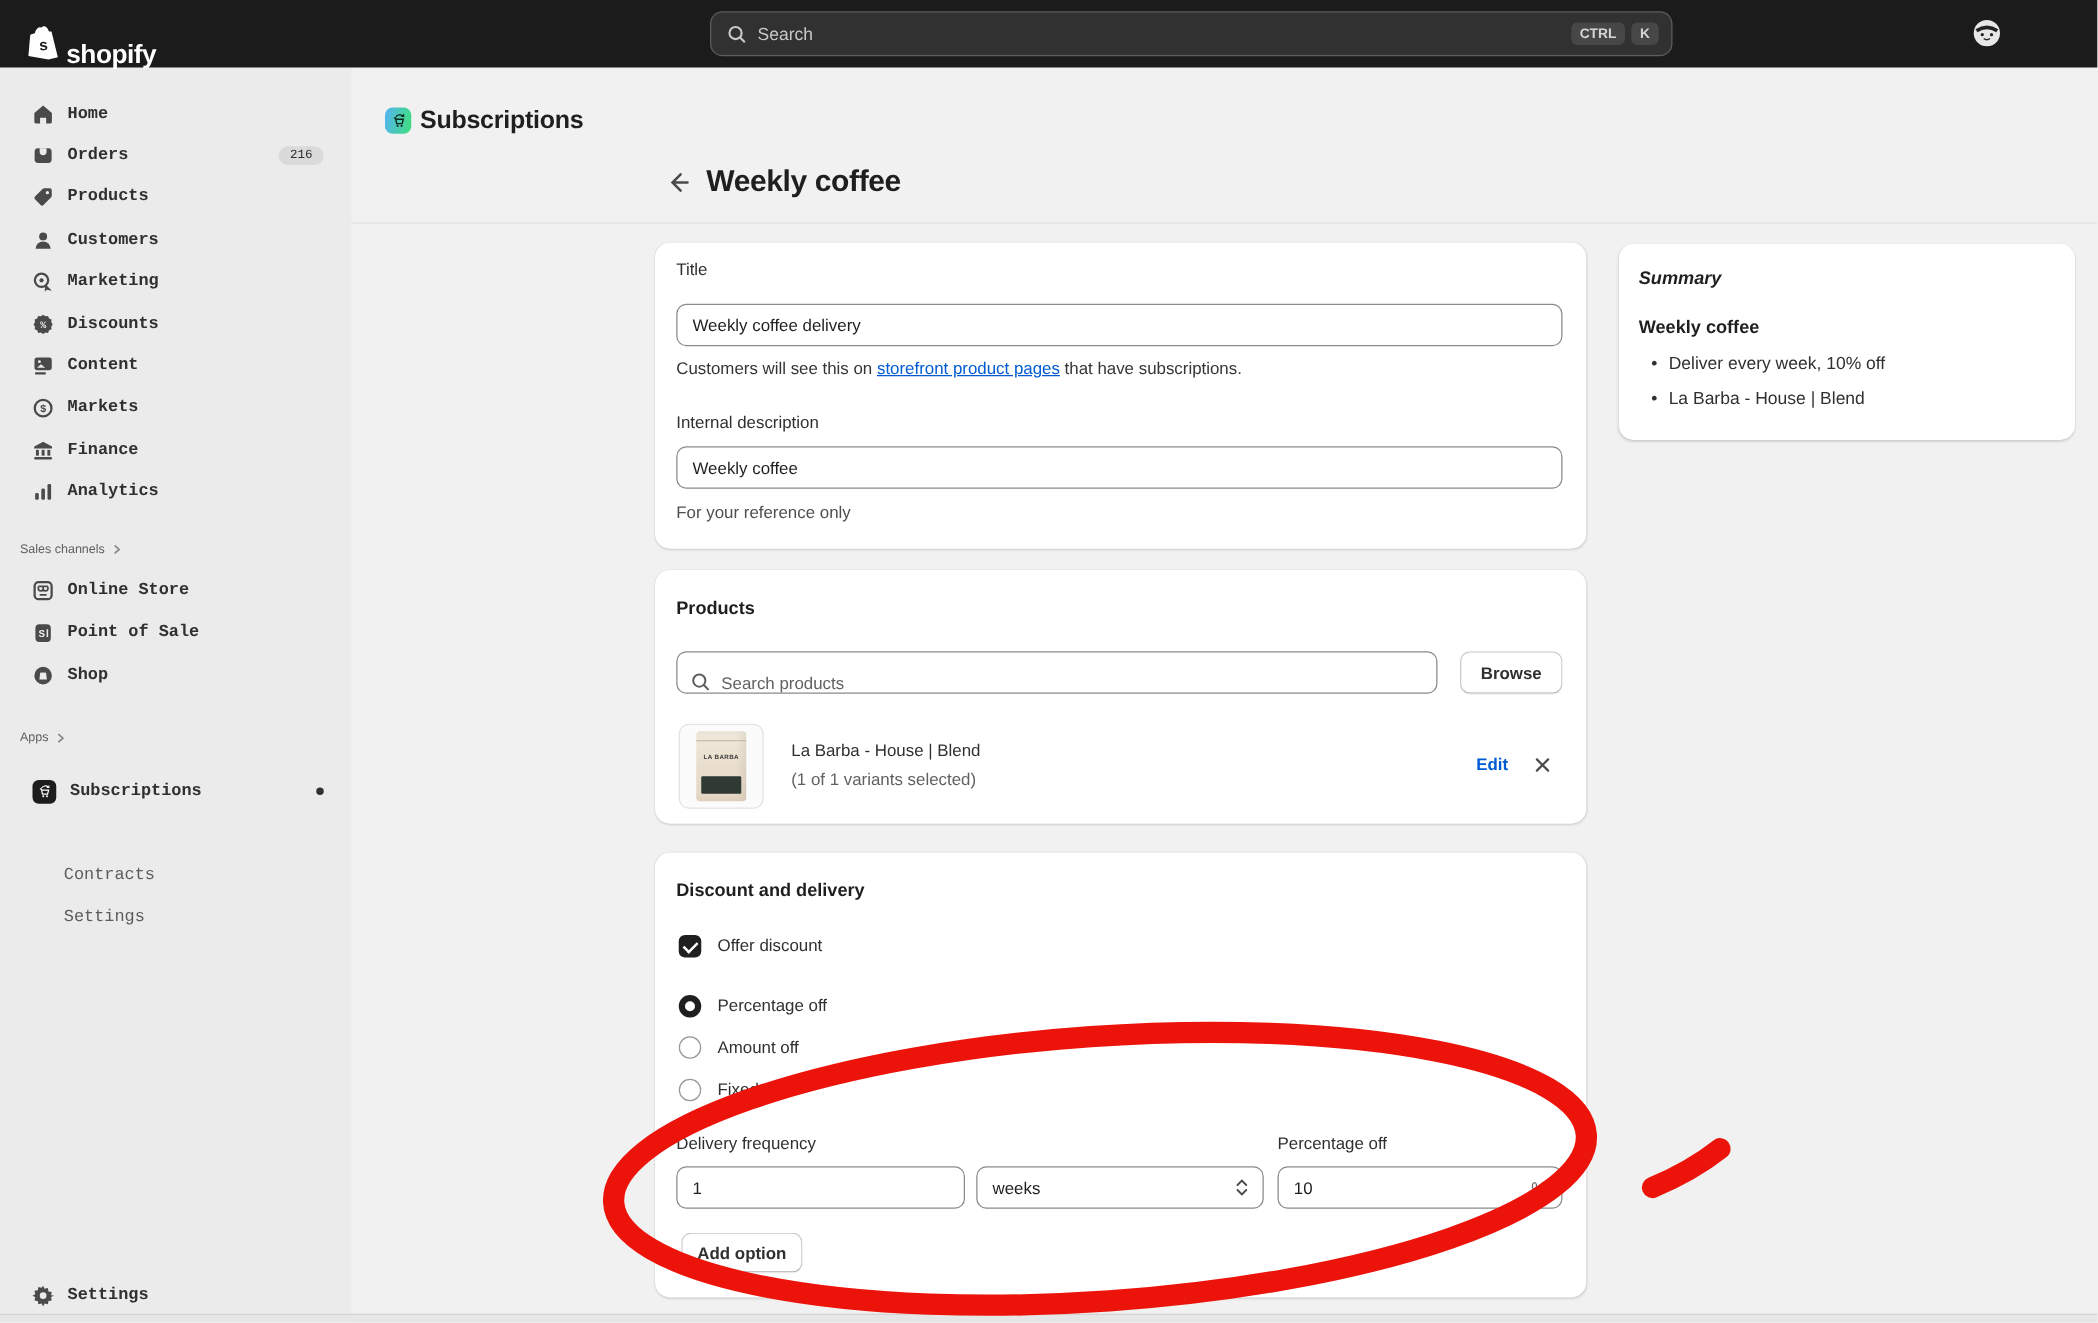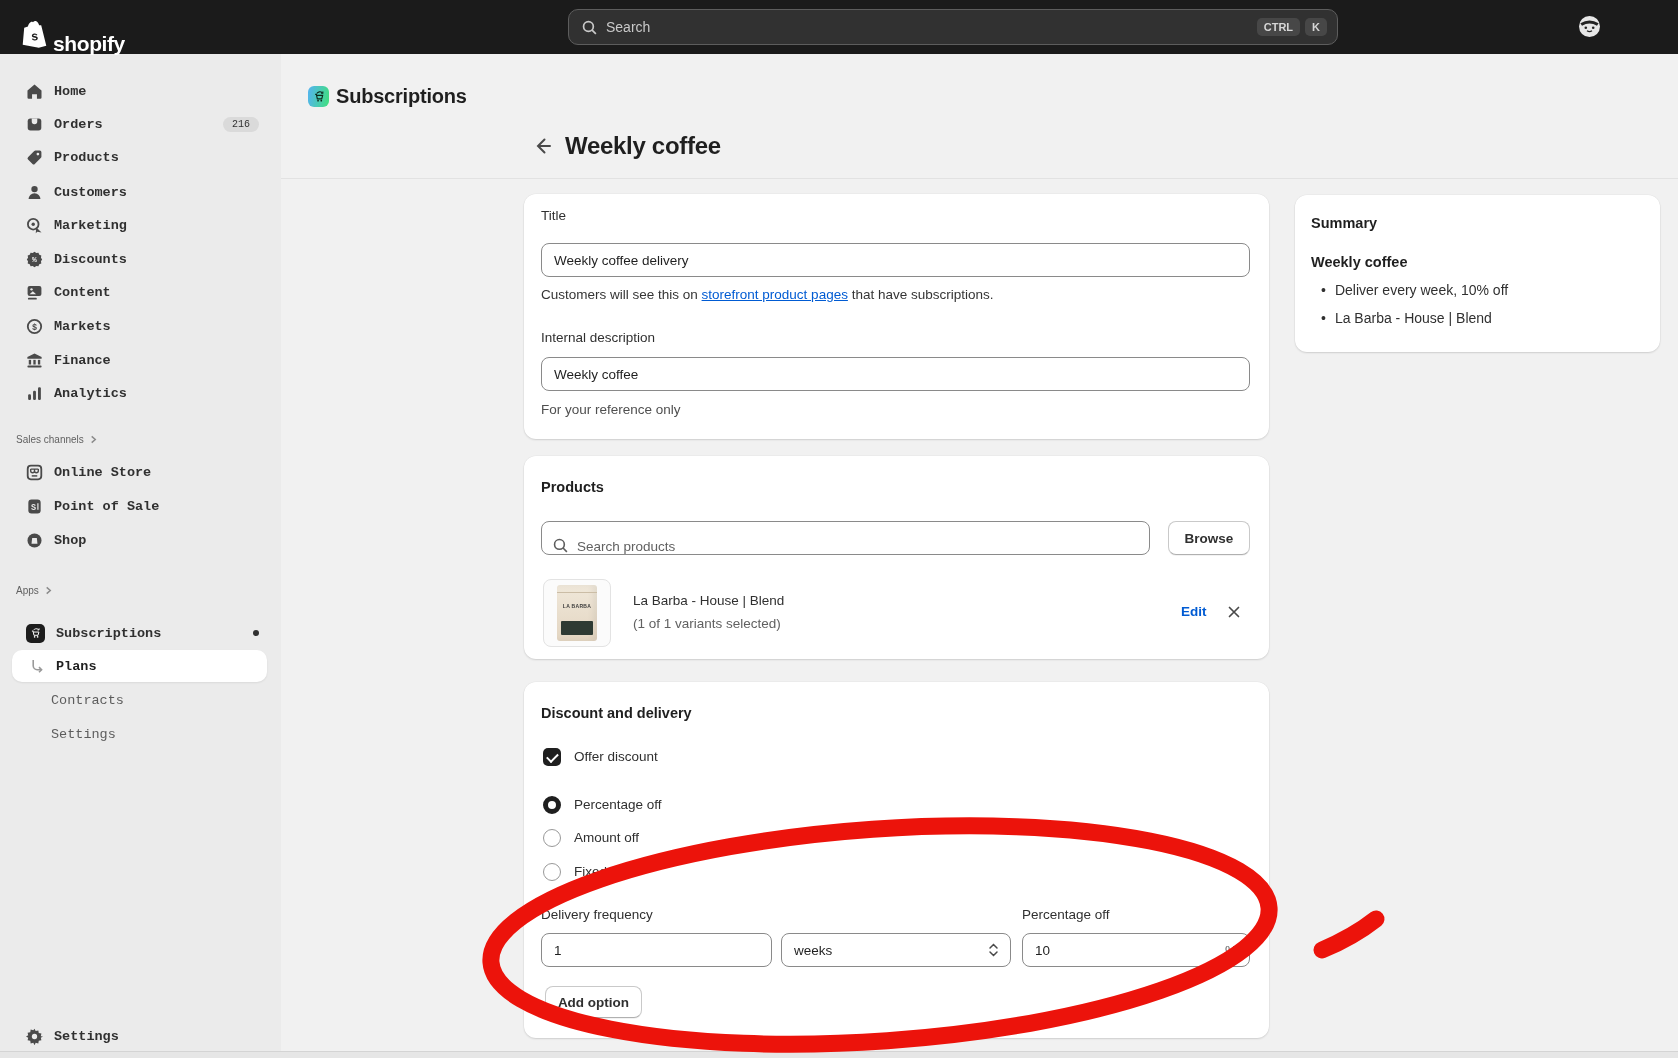--- a/index.html
+++ b/index.html
@@ -274,27 +274,20 @@
             <circle cx="6.9" cy="12.2" r="1" fill="#fff"></circle>
             <circle cx="10.6" cy="12.2" r="1" fill="#fff"></circle>
             <path d="M11.8 3.2a4.2 4.2 0 0 0-6.4.9" stroke="#fff" stroke-width="1.1" fill="none"></path>
             <path d="M12.4 1.6v2h-2" stroke="#fff" stroke-width="1.1" fill="none"></path>
           </svg>
       </span>
       <span class="lbl">Subscriptions</span>
       <span class="notif-dot"></span>
     </div>
 
-    <div class="nav-item active" style="top:596px; padding-left:18px;">
-      <svg width="15" height="15" viewBox="0 0 14 14" style="flex:none">
-        <path d="M3 1v5.3A3.7 3.7 0 0 0 6.7 10H10.6" fill="none" stroke="#9a9a9a" stroke-width="1.5"></path>
-        <path d="M8.4 7.6 10.8 10 8.4 12.4" fill="none" stroke="#9a9a9a" stroke-width="1.5"></path>
-      </svg>
-      <span class="lbl">Plans</span>
-    </div>
 
     <div class="nav-item sub" style="top:630px; padding-left:39px;">
       <span class="lbl">Contracts</span>
     </div>
 
     <div class="nav-item sub" style="top:664px; padding-left:39px;">
       <span class="lbl">Settings</span>
     </div>
 
     <div class="nav-item" style="top:966px">
@@ -406,21 +399,21 @@
         <input value="10" style="">
         <span class="sfx">%</span>
       </div>
 
       <div class="btn" style="left:21px; top:304px; width:97px; height:32px;">
         <span>Add option</span>
       </div>
     </div>
 
     <div class="card" style="left:1014px; top:141px; width:365px; height:157px;">
-      <div class="sum-title" style="left:16px; top:18px;">Summary</div>
+      <div class="sum-title" style="left:16px; top:18px;font-style:italic;">Summary</div>
       <div class="sum-title" style="left:16px; top:57px;">Weekly coffee</div>
       <div class="sum-bullet" style="left:26px; top:85px;"><span>Deliver every week, 10% off</span></div>
       <div class="sum-bullet" style="left:26px; top:113px;"><span>La Barba - House | Blend</span></div>
     </div>
   </div>
 
   <svg class="annotation" viewBox="0 0 1678 1058">
     <g transform="rotate(-4 880 935)">
       <ellipse cx="880" cy="935" rx="390" ry="106" fill="none" stroke="#ec130b" stroke-width="17" stroke-linecap="round"></ellipse>
     </g>

